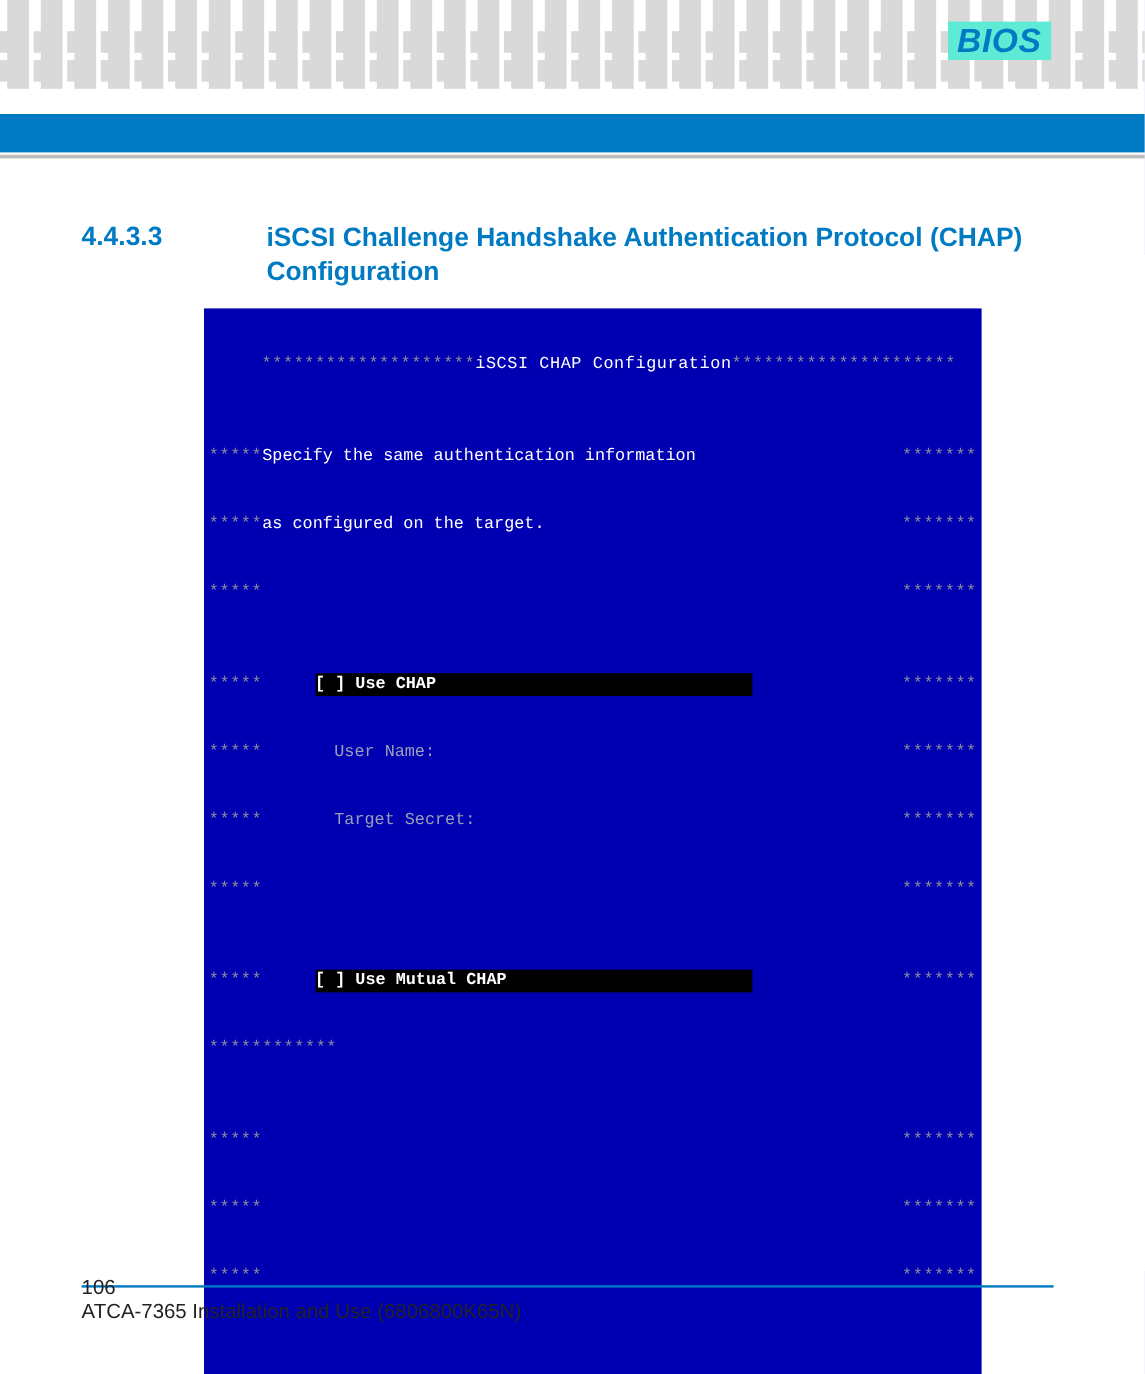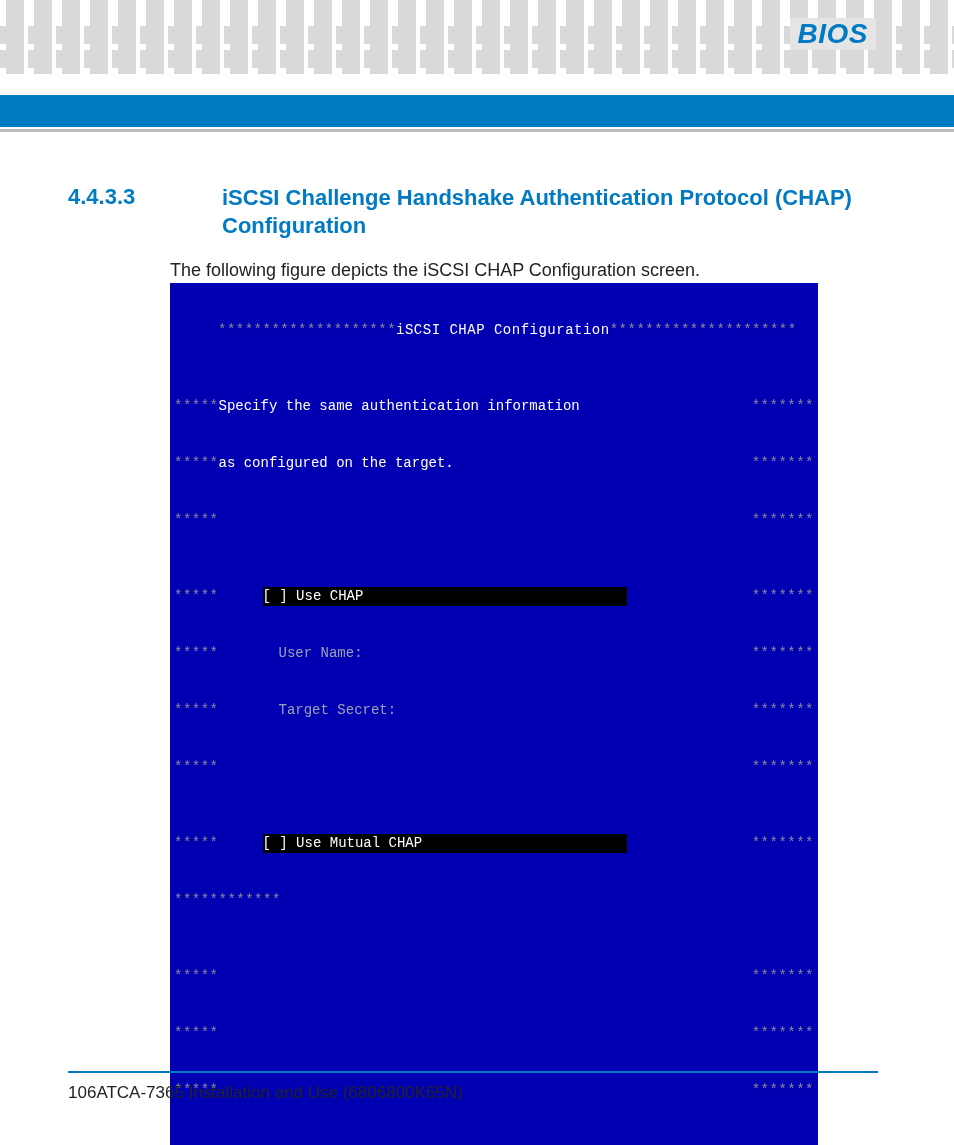--- a/index.html
+++ b/index.html
@@ -47,21 +47,21 @@
   .top-pattern::after  { top: 50px; }
 
   .header-title {
     position: absolute;
     top: 18px;
     right: 78px;
     font-size: 28px;
     font-weight: 700;
     font-style: italic;
     color: #007ac2;
-    background: #e5e5e5;
+    background: #5eead4;
     padding: 0 8px;
     letter-spacing: 0.5px;
   }
 
   .blue-bar {
     position: absolute;
     top: 95px;
     left: 0; right: 0;
     height: 32px;
     background: #007ac2;
@@ -145,20 +145,21 @@
     height: 19px;
     padding: 0 4px;
   }
   .stars { color: #8c8c9a; letter-spacing: 0.5px; }
   .ctr   { flex: 1 1 auto; }
   .lft2  { flex: 1 1 auto; text-align: left; padding-left: 60px; color: #9aa0b4; }
   .field-row {
     flex: 1 1 auto;
     text-align: left;
     padding-left: 44px;
+    font-weight: bold;
   }
   .field-bg {
     display: inline-block;
     background: #000000;
     color: #ffffff;
     padding: 0 4px 0 0;
     min-width: 360px;
   }
   .top-border, .bot-border {
     color: #8c8c9a;
@@ -176,41 +177,41 @@
     left: 68px; right: 76px;
     bottom: 72px;
     height: 2px;
     background: #007ac2;
   }
   .foot {
     position: absolute;
     left: 68px; right: 76px;
     bottom: 42px;
     display: flex;
-    justify-content: flex-start;
+    justify-content: center;
     font-size: 17px;
     color: #222;
+    flex-direction: column;
   }
 </style>
 </head>
 <body>
 
 <div class="top-pattern"></div>
 <div class="header-title">BIOS</div>
 <div class="blue-bar"></div>
 <div class="gray-rule"></div>
 
 <div class="content">
 
   <div class="sec-row">
     <div class="sec-num">4.4.3.3</div>
     <div class="sec-title">iSCSI Challenge Handshake Authentication Protocol (CHAP) Configuration</div>
   </div>
 
-  <div class="body-text">The following figure depicts the iSCSI CHAP Configuration screen.</div>
 
 
   <div class="bios-box-wrap">
     <div class="bios-box">
       <div class="top-border">********************<span class="bios-title-white">iSCSI CHAP Configuration</span>*********************</div>
 
       <div class="bios-row"><span class="stars">*****</span><span class="ctr">Specify the same authentication information</span><span class="stars">*******</span></div>
       <div class="bios-row"><span class="stars">*****</span><span class="ctr">as configured on the target.</span><span class="stars">*******</span></div>
       <div class="bios-row"><span class="stars">*****</span><span class="ctr">&nbsp;</span><span class="stars">*******</span></div>
 

